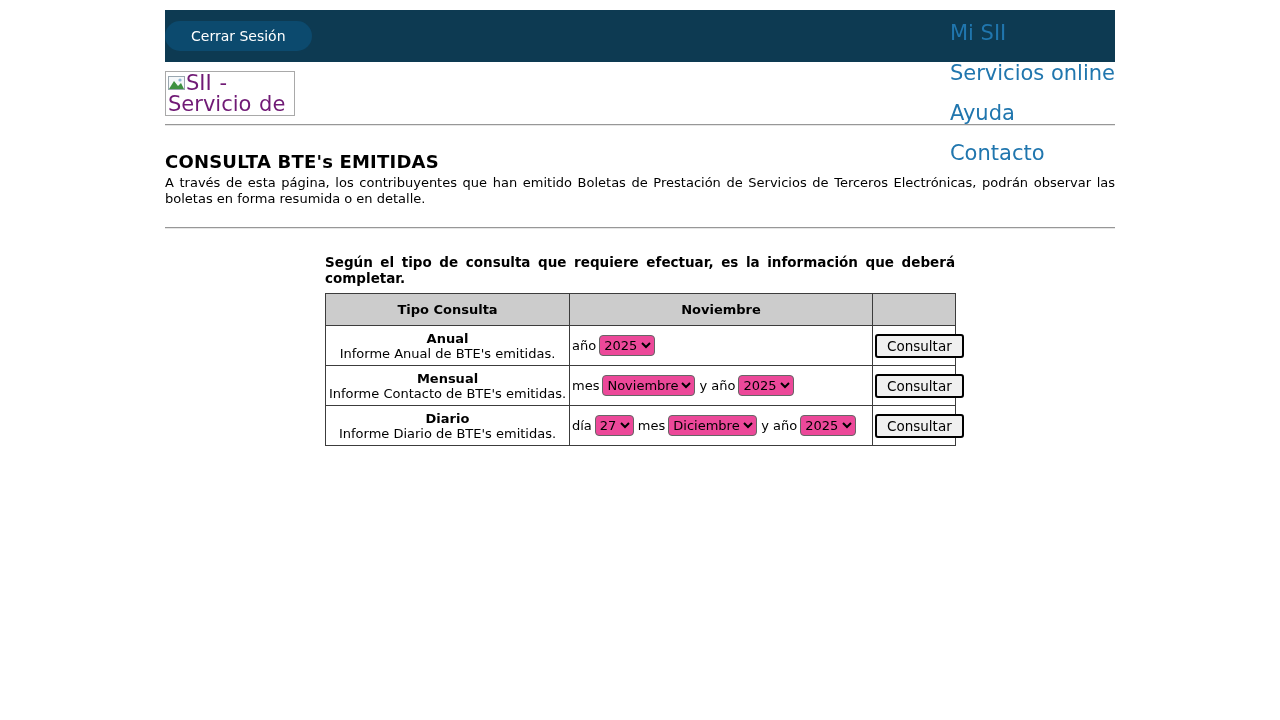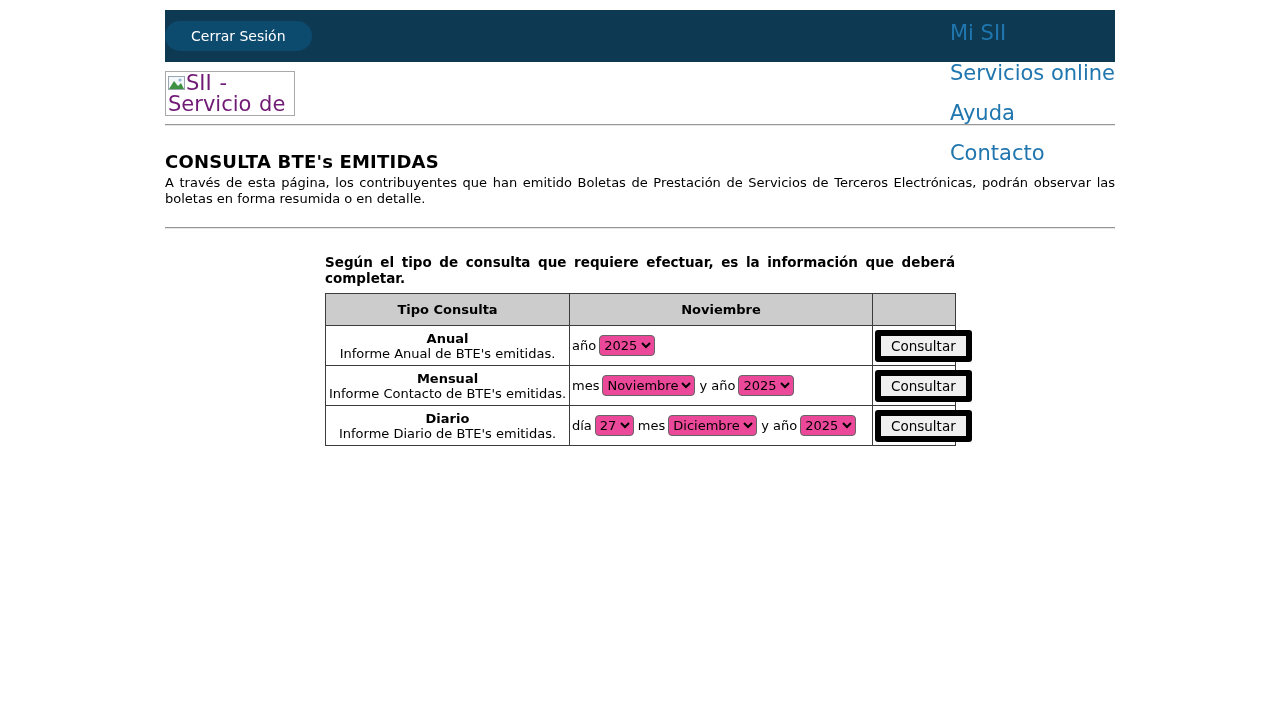--- a/index.html
+++ b/index.html
@@ -135,21 +135,21 @@
     border: 1px solid #666;
     border-radius: 4px;
     height: 21px;
     margin-right: 4px;
   }
   .btn-cell { text-align: center; }
   .consultar {
     font-size: 13.5px;
     font-family: inherit;
     background: #f0f0f0;
-    border: 6px solid #000000;
+    border: 2px solid #000000;
     border-radius: 3px;
     padding: 2px 10px;
     cursor: pointer;
   }
 </style>
 </head>
 <body>
 
 <div class="page">
 

